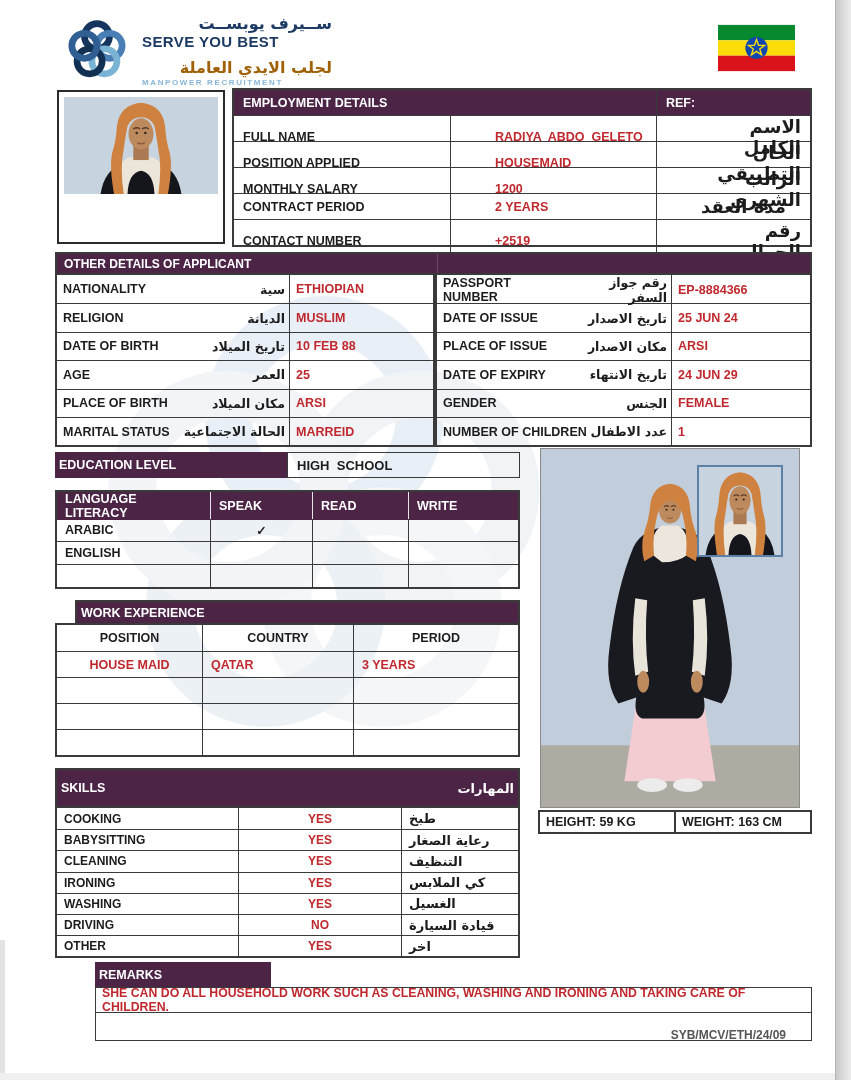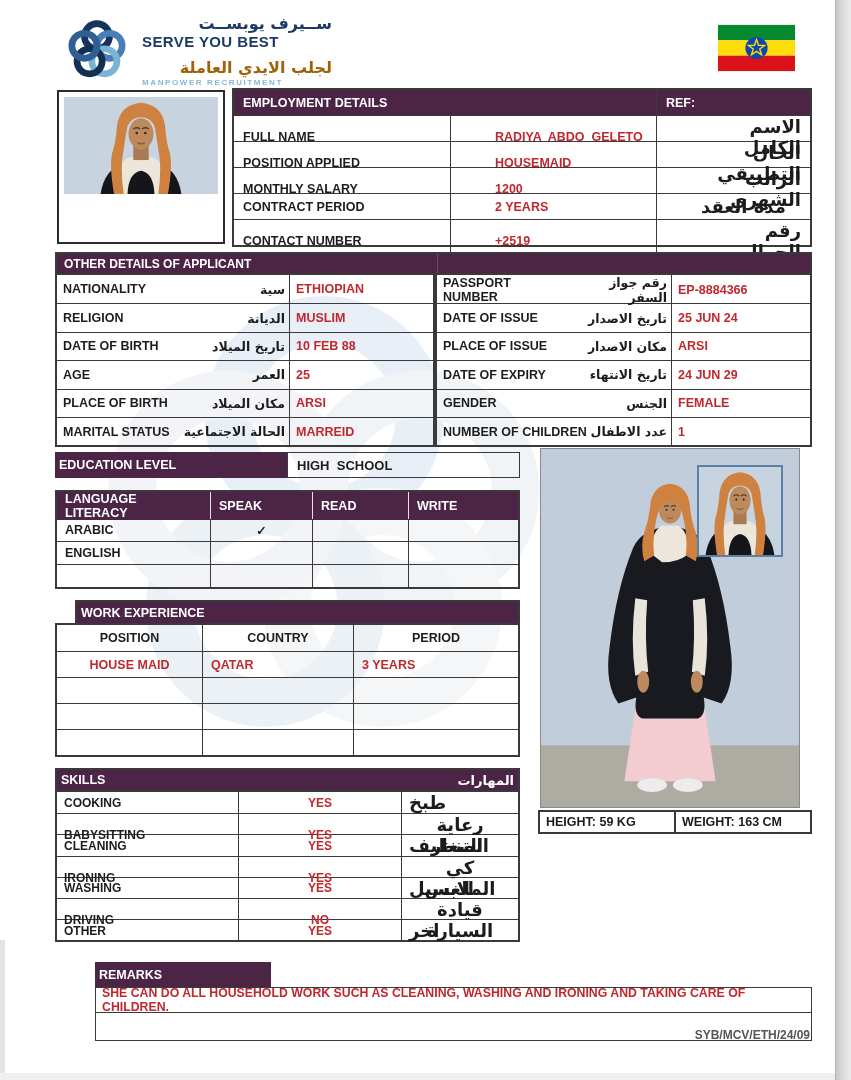--- a/index.html
+++ b/index.html
@@ -84,44 +84,44 @@
   #work .grid { border:2px solid #3a3a3a; }
   #work .row { display:grid; grid-template-columns:145px 151px auto; height:26px; border-top:1.3px solid #3a3a3a; }
   #work .row:first-child { border-top:none; }
   #work .row > div { display:flex; align-items:center; font-size:12.5px; font-weight:700; padding:0 8px; }
   #work .row > div + div { border-left:1.3px solid #3a3a3a; }
   #work .row.hdr > div { justify-content:center; }
   #work .row .pos { justify-content:center; }
 
   
   #skills { left:55px; top:768px; width:465px; }
-  #skills .title { height:22px; border:2px solid #3a3a3a; border-bottom:none; justify-content:space-between; }
+  #skills .title { height:38px; border:2px solid #3a3a3a; border-bottom:none; justify-content:space-between; }
   #skills .title .ar { font-size:13px; }
   #skills .grid { border:2px solid #3a3a3a; }
   #skills .row { display:grid; grid-template-columns:181px 163px auto; height:21.2px; border-top:1.2px solid #3a3a3a; }
   #skills .row:first-child { border-top:none; }
   #skills .row > div { display:flex; align-items:center; font-size:12px; font-weight:700; padding:0 7px; }
   #skills .row > div + div { border-left:1.2px solid #3a3a3a; }
   #skills .row .val { justify-content:center; }
-  #skills .row .arb { justify-content:flex-end; font-size:18px;text-align:center; }
+  #skills .row .arb { justify-content:flex-end; font-size:13px; }
 
   
   #full-photo { left:540px; top:448px; width:260px; height:360px; border:1px solid #8a8a8a; background:#c2cddb; }
   #full-photo .inset { position:absolute; right:16px; top:16px; width:86px; height:92px; border:2px solid #5b7fa6; background:#c8d3e0; overflow:hidden; }
 
   
   #hw { left:538px; top:810px; width:274px; height:24px; display:grid; grid-template-columns:134px auto; border:2px solid #3a3a3a; background:#fff; }
   #hw > div { display:flex; align-items:center; padding:0 6px; font-size:12.5px; font-weight:700; }
   #hw > div + div { border-left:2px solid #3a3a3a; }
 
   
   #remarks-title { left:95px; top:962px; width:176px; height:25px; }
   #remarks-box { left:95px; top:987px; width:717px; height:26px; border:1.5px solid #3a3a3a; display:flex; align-items:center; padding:0 6px; font-size:12.3px; font-weight:700; background:#fff; }
   #remarks-empty { left:95px; top:1012.5px; width:717px; height:28px; border:1.5px solid #3a3a3a; border-top:none; background:#fff; }
-  #footer-ref { left:640px; top:1028px; width:170px; text-align:right; font-size:12px; font-weight:600; color:#565656; background:transparent; }
+  #footer-ref { left:616px; top:1028px; width:170px; text-align:right; font-size:12px; font-weight:600; color:#565656; background:transparent; }
 </style>
 </head>
 <body>
 
 <svg id="watermark" class="abs" viewBox="0 0 100 100">
   <g fill="none" stroke-width="9">
     <circle cx="50" cy="30" r="18" stroke="#b6cde3"></circle>
     <circle cx="68" cy="44" r="18" stroke="#cfdbe8"></circle>
     <circle cx="61" cy="66" r="18" stroke="#dde3ea"></circle>
     <circle cx="39" cy="66" r="18" stroke="#c2d3e4"></circle>

